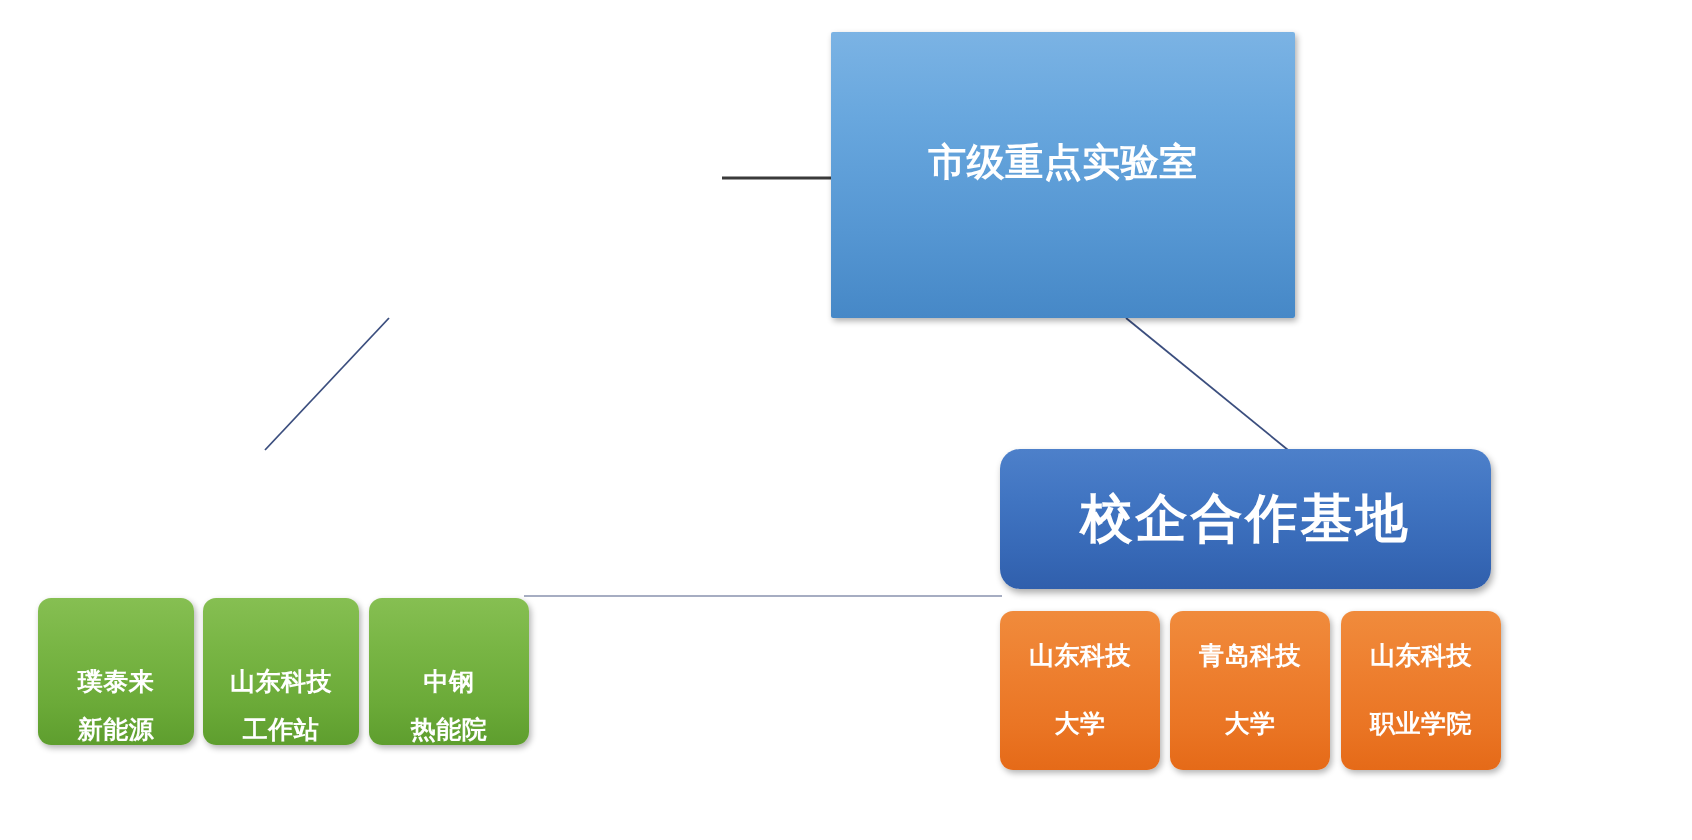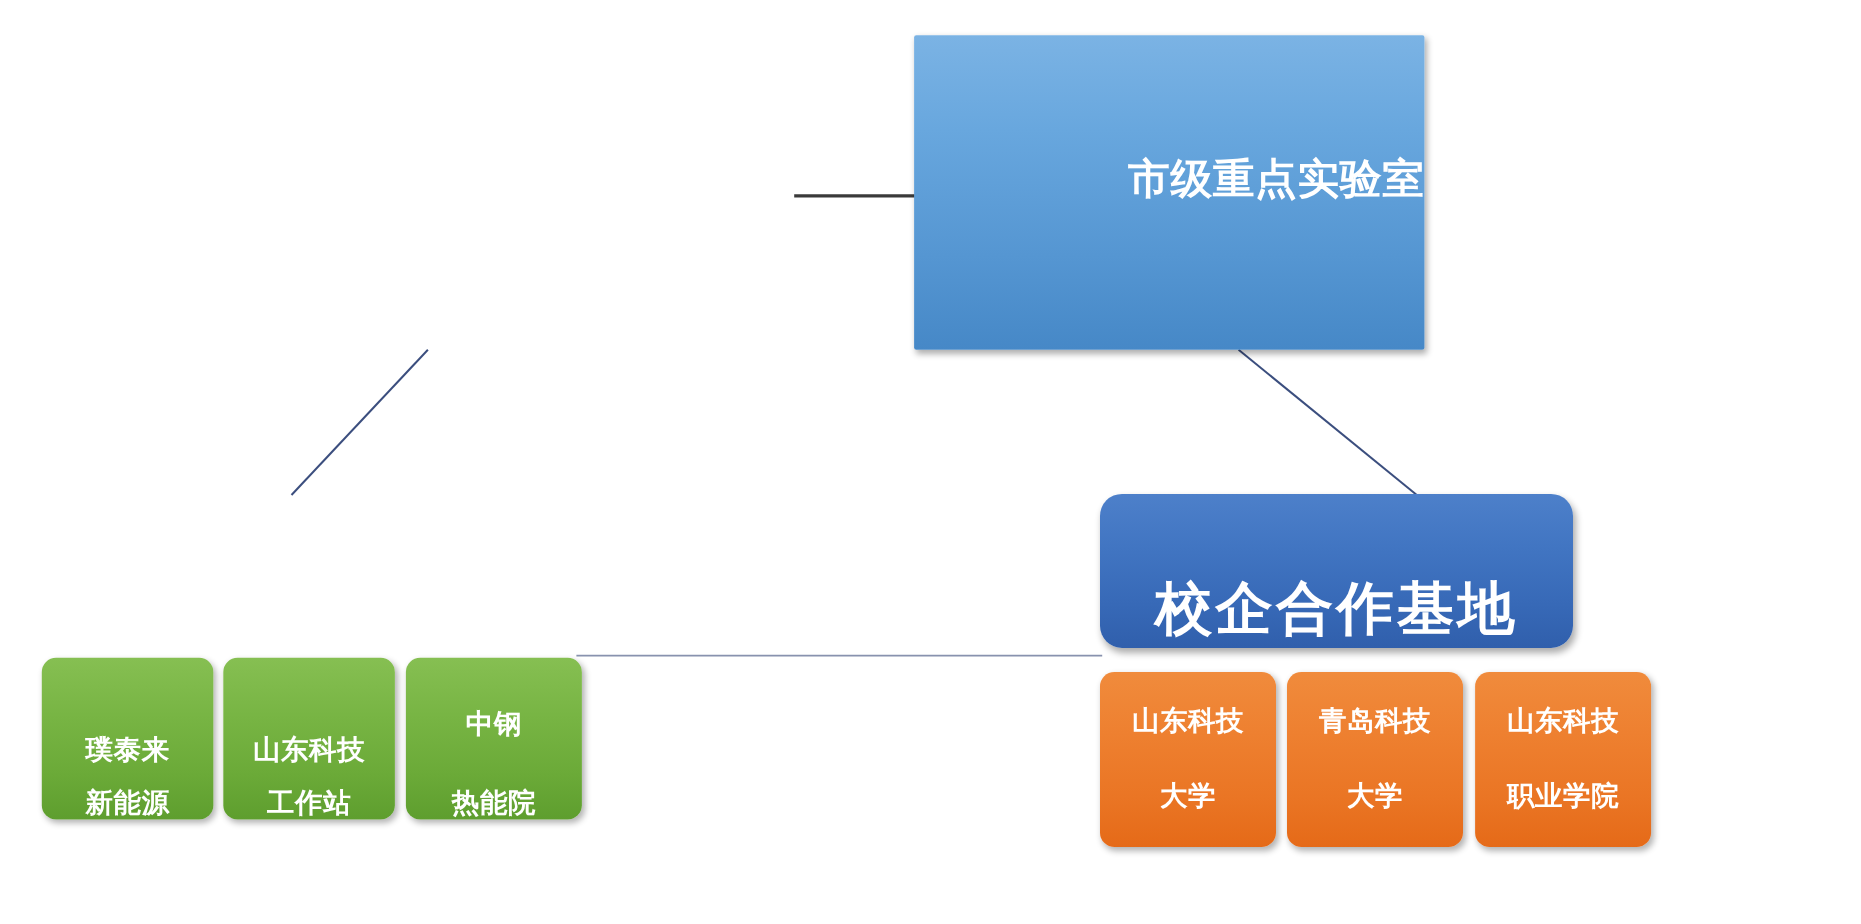--- a/index.html
+++ b/index.html
@@ -56,21 +56,20 @@
     height: 286px;
     background: linear-gradient(180deg, #FFCA4A 0%, #FCC32F 28%, #F5BC10 62%, #E3AF00 100%);
   }
 
   .node-blue-top {
     left: 831px;
     top: 32px;
     width: 464px;
     height: 286px;
     background: linear-gradient(180deg, #7BB3E4 0%, #68A7DE 30%, #5596D2 70%, #4688C7 100%);
-    align-items: flex-end;
   }
 
   .node-top .line1 {
     font-size: 38px;
     line-height: 1.25;
     margin-bottom: 24px;
   }
   .node-top .line2 {
     font-size: 38px;
     line-height: 1.25;
@@ -88,24 +87,23 @@
     left: 38px;
     top: 449px;
     width: 491px;
     height: 140px;
     background: linear-gradient(180deg, #86BF52 0%, #78B544 35%, #6BAA38 72%, #5E9E2E 100%);
   }
 
   .node-blue-mid {
     left: 1000px;
     top: 449px;
-    width: 430px;
+    width: 491px;
     height: 140px;
     background: linear-gradient(180deg, #4D80CA 0%, #4175C2 35%, #3769B7 72%, #305FAC 100%);
-    justify-content: flex-end;
   }
 
   
   .chip {
     position: absolute;
     box-sizing: border-box;
     display: flex;
     flex-direction: column;
     align-items: center;
     justify-content: center;
@@ -121,21 +119,21 @@
   .chip .t1 { margin-bottom: 20px; }
 
   .chip-green {
     background: linear-gradient(180deg, #86BF52 0%, #78B544 35%, #6BAA38 72%, #5E9E2E 100%);
     top: 598px;
     height: 147px;
     justify-content: flex-end;
   }
   .chip-g1 { left: 38px;  width: 156px; }
   .chip-g2 { left: 203px; width: 156px; }
-  .chip-g3 { left: 369px; width: 160px; gap: 24px; }
+  .chip-g3 { left: 369px; width: 160px; }
 
   .chip-orange {
     background: linear-gradient(180deg, #F08B3C 0%, #EE8030 35%, #EA7524 72%, #E56A18 100%);
     top: 611px;
     height: 159px;
     gap: 19px;
   }
   .chip-o1 { left: 1000px; width: 160px; }
   .chip-o2 { left: 1170px; width: 160px; }
   .chip-o3 { left: 1341px; width: 160px; }

